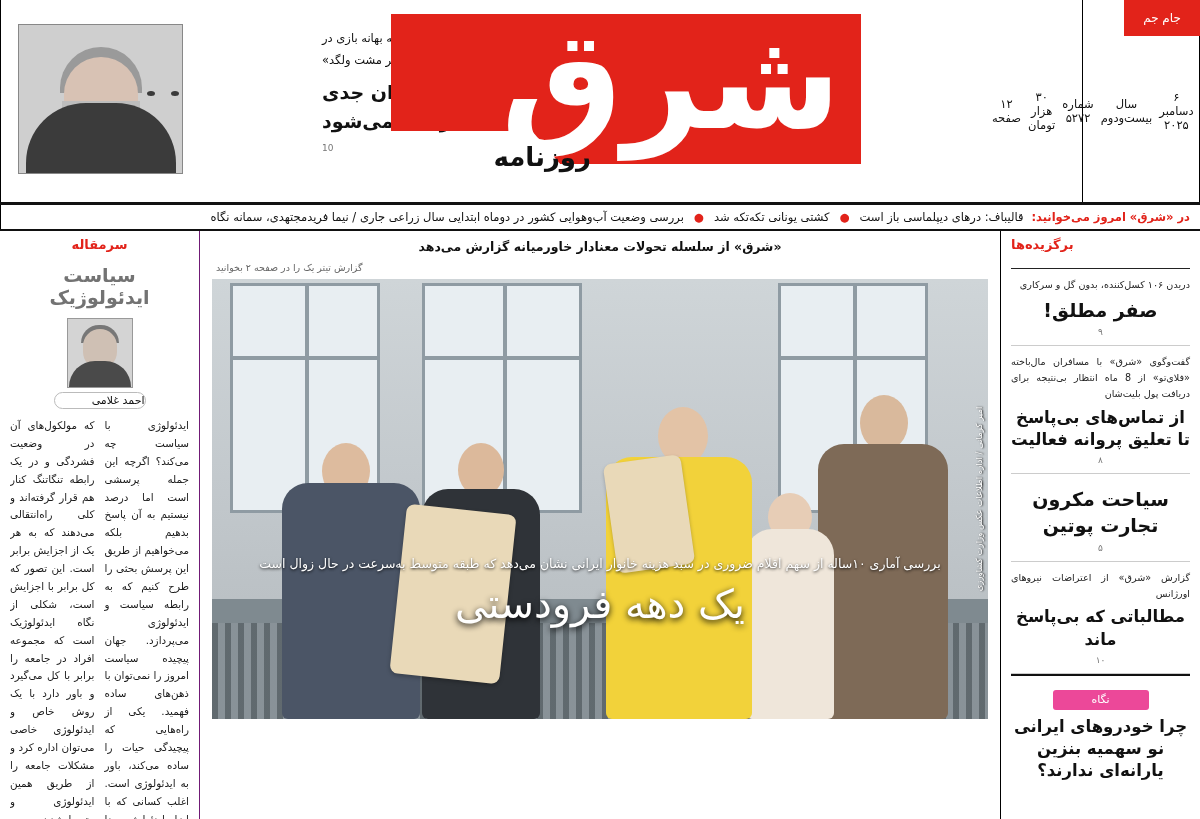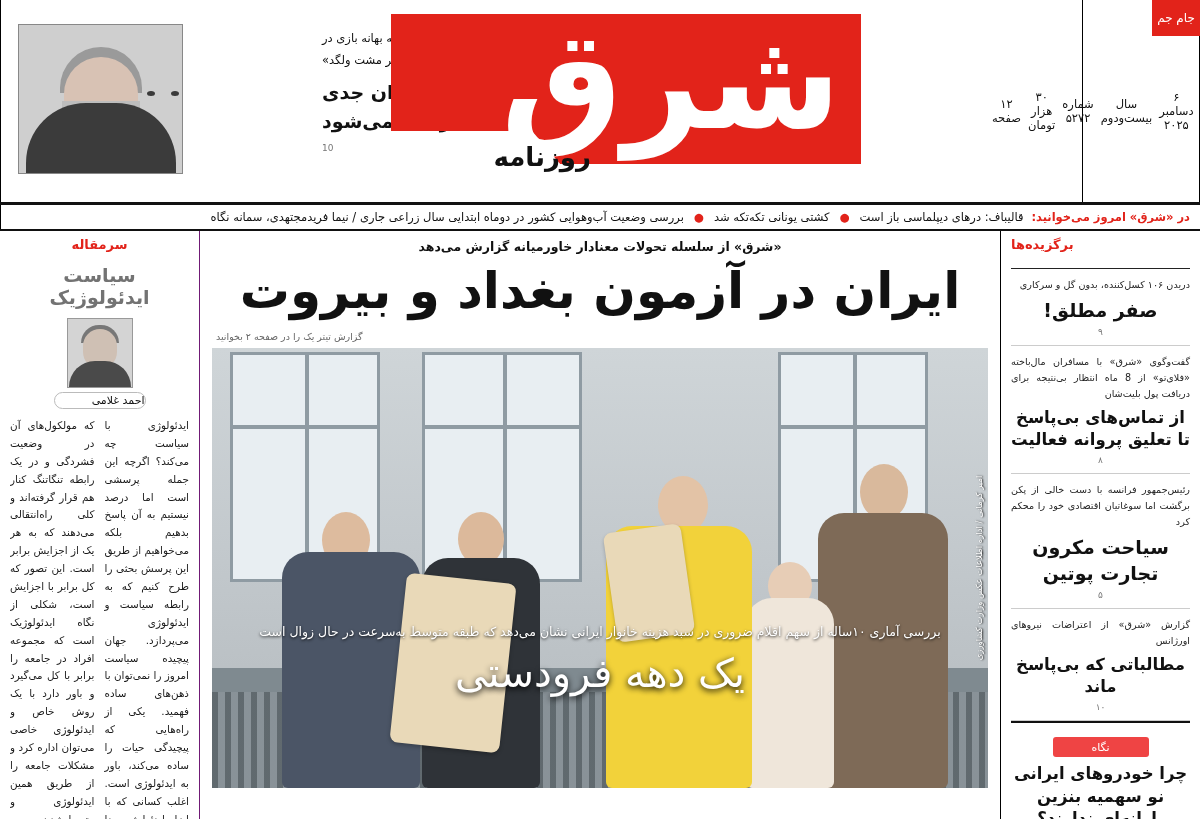--- a/index.html
+++ b/index.html
@@ -27,21 +27,21 @@
     background: #cfcfcf; overflow:hidden; position:relative;
   }
   .face { position:absolute; left:50%; top:14px; transform:translateX(-50%); }
   .hair { width:82px; height:46px; background:#9a9a9a; border-radius:42px 42px 0 0; position:absolute; left:50%; top:8px; transform:translateX(-50%); }
   .head { width:74px; height:86px; background:#d8c2b4; border-radius:38px 38px 34px 34px; position:absolute; left:50%; top:18px; transform:translateX(-50%); }
   .beard { width:78px; height:52px; background:#bdbdbd; border-radius:0 0 40px 40px; position:absolute; left:50%; top:62px; transform:translateX(-50%); }
   .eye { width:8px; height:5px; background:#3a3a3a; border-radius:50%; position:absolute; top:52px; }
   .eye.l { left:46px; } .eye.r { left:70px; }
   .body-sh { width:150px; height:70px; background:#3b3b3b; border-radius:60px 60px 0 0; position:absolute; bottom:0; left:50%; transform:translateX(-50%); }
   .red-tab {
-    position:absolute; top:0; right:0; width:48px; height:36px; background:#e2231a;
+    position:absolute; top:0; right:0; width:76px; height:36px; background:#e2231a;
     color:#fff; font-size:12px; display:flex; align-items:center; justify-content:center;
     letter-spacing:1px;
   }
 
   .mast-center {
     flex: 1; position: relative; display:flex; align-items:center; justify-content:center;
   }
   .logo-wrap { position:relative; width: 560px; height: 190px; }
   .logo-red {
     position:absolute; right: 60px; top: 8px; width: 470px; height: 150px;
@@ -116,21 +116,21 @@
   }
 
   
   .sel-head { text-align:left; color:#e2231a; font-size:13px; font-weight:bold; padding-bottom:16px; border-bottom:1px solid #222; }
   .sel-item { padding: 8px 0 8px 0; border-bottom:1px solid #ccc; }
   .sel-kicker { font-size:9.6px; line-height:1.65; color:#222; text-align:justify; }
   .sel-title { font-size: 19px; font-weight:bold; line-height:1.35; color:#111; margin-top:5px; text-align:center; }
   .sel-title.sm { font-size: 16.5px; }
   .sel-pg { font-size:9px; color:#777; text-align:center; margin-top:4px; }
   .sel-badge {
-    margin: 8px auto 6px auto; width: 96px; height: 20px; background:#ef4444; color:#fff;
+    margin: 8px auto 6px auto; width: 96px; height: 20px; background:#ec4899; color:#fff;
     font-size:11px; display:flex; align-items:center; justify-content:center; border-radius:3px;
   }
   .sel-badge-wrap { border-top:2px solid #111; padding-top:6px; }
 
   
   .main-kicker { text-align:center; font-size: 12.5px; color:#111; font-weight:bold; margin-top:2px; }
   .main-title {
     text-align:center; font-size: 50px; font-weight:bold; line-height:1.25; color:#111;
     margin-top: 6px; letter-spacing:-1px;
   }
@@ -241,41 +241,39 @@
         <div class="sel-pg">۹</div>
       </div>
 
       <div class="sel-item">
         <div class="sel-kicker">گفت‌وگوی «شرق» با مسافران مال‌باخته «فلای‌تو» از 8 ماه انتظار بی‌نتیجه برای دریافت پول بلیت‌شان</div>
         <div class="sel-title sm">از تماس‌های بی‌پاسخ تا تعلیق پروانه فعالیت</div>
         <div class="sel-pg">۸</div>
       </div>
 
       <div class="sel-item">
-        <div class="sel-kicker">رئیس‌جمهور فرانسه با دست خالی از پکن برگشت اما سوغاتیان اقتصادی خود را محکم کرد</div>
         <div class="sel-title">سیاحت مکرون تجارت پوتین</div>
         <div class="sel-pg">۵</div>
       </div>
 
       <div class="sel-item">
         <div class="sel-kicker">گزارش «شرق» از اعتراضات نیروهای اورژانس</div>
         <div class="sel-title sm">مطالباتی که بی‌پاسخ ماند</div>
         <div class="sel-pg">۱۰</div>
       </div>
 
       <div class="sel-badge-wrap">
         <div class="sel-badge">نگاه</div>
         <div class="sel-title sm">چرا خودروهای ایرانی نو سهمیه بنزین یارانه‌ای ندارند؟</div>
 
       </div>
     </div>
 
     <div class="col-main">
       <div class="main-kicker">«شرق» از سلسله تحولات معنادار خاورمیانه گزارش می‌دهد</div>
-      <div class="main-title">ایران در آزمون بغداد و بیروت</div>
       <div class="main-byline">گزارش تیتر یک را در صفحه ۲ بخوانید</div>
 
       <div class="photo">
         <div class="sky"></div>
 
         <div class="win" style="left:18px; width:150px; height:230px;">
           <div class="bar" style="left:0;right:0;top:70px;height:4px;"></div>
           <div class="bar" style="top:0;bottom:0;left:72px;width:4px;"></div>
         </div>
         <div class="win" style="left:210px; width:160px; height:230px;">

